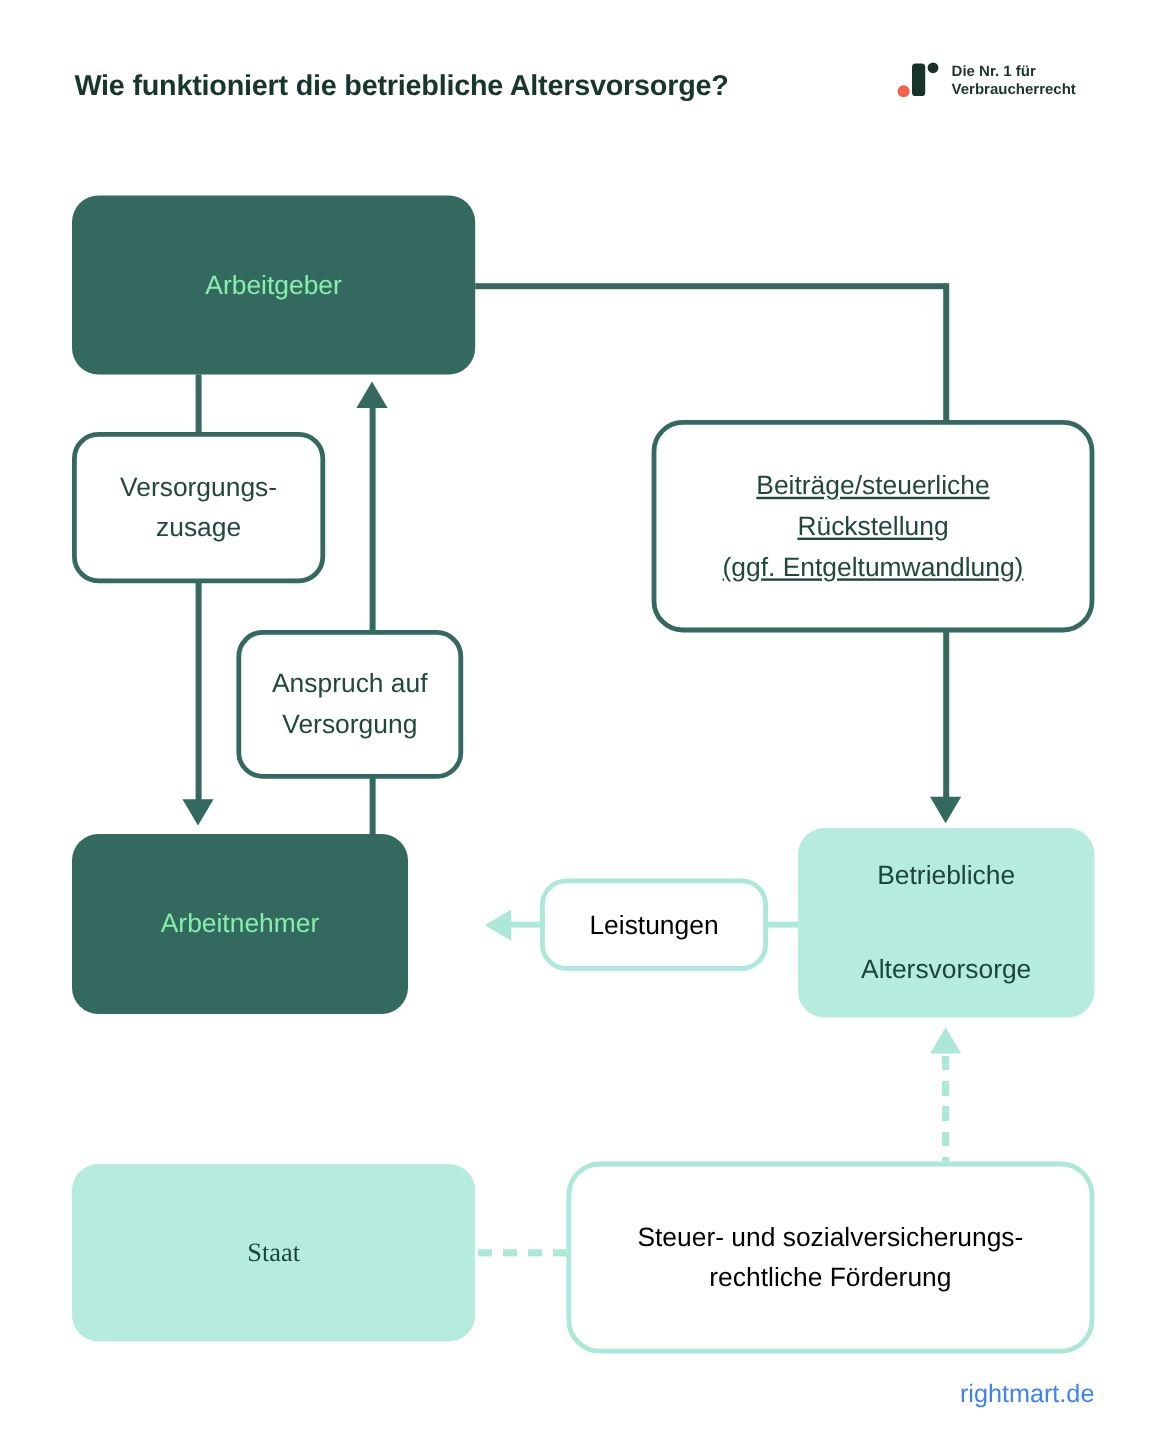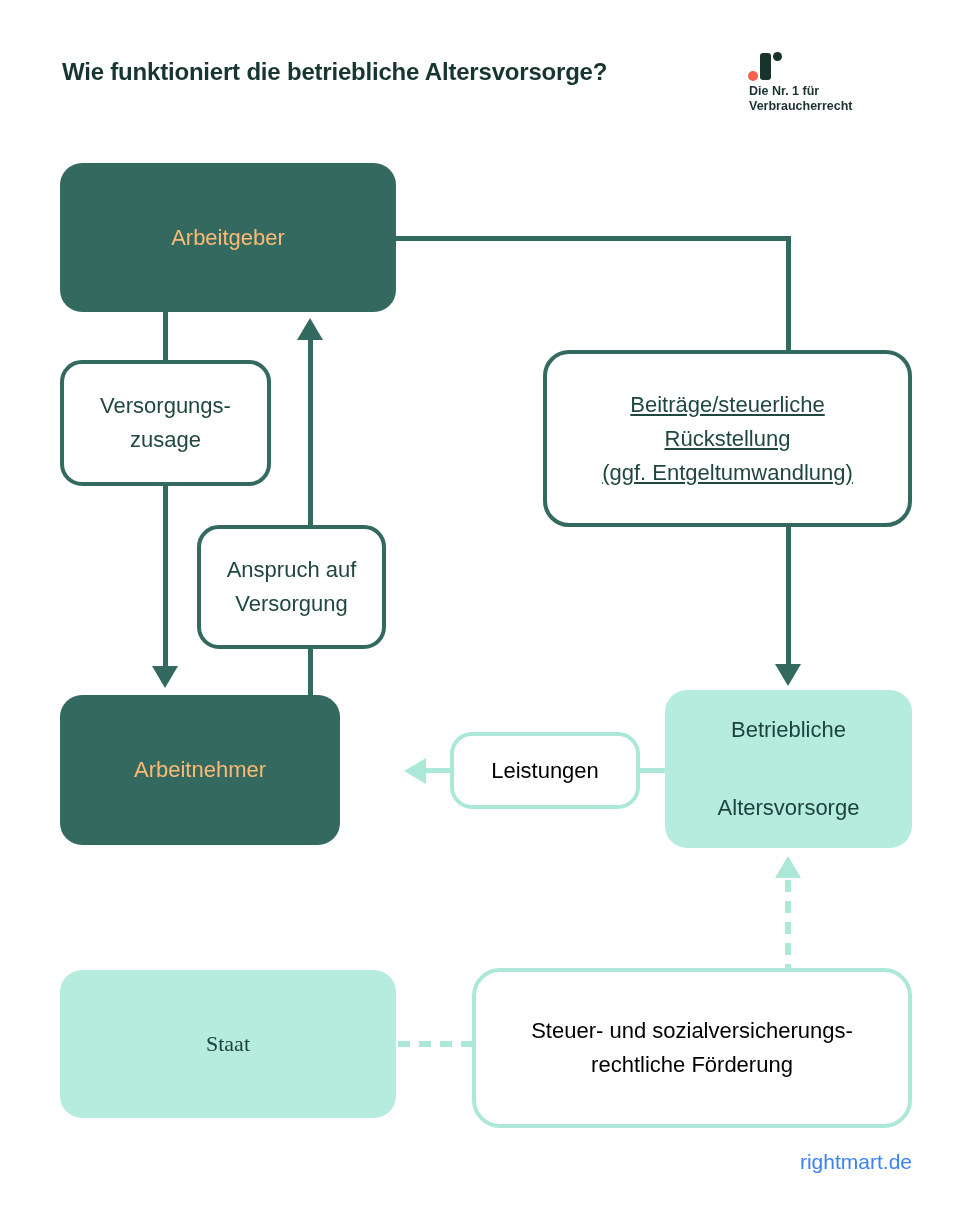--- a/index.html
+++ b/index.html
@@ -2,30 +2,30 @@
 <html><head>
 <meta charset="utf-8">
 <style>
   html,body{margin:0;padding:0;background:#ffffff;}
   body{font-family:"Liberation Sans", sans-serif;}
   .canvas{position:relative;width:965px;height:1212px;background:#ffffff;overflow:hidden;}
 
   .page-title{position:absolute;left:62px;top:58px;font-size:24px;font-weight:bold;color:#17362F;letter-spacing:-0.2px;}
 
   
-  .logo{position:absolute;left:745px;top:50px;display:flex;align-items:flex-start;flex-direction:column;}
+  .logo{position:absolute;left:745px;top:50px;display:flex;align-items:flex-start;}
   .logo-mark{position:relative;width:44px;height:32px;}
   .logo-bar{position:absolute;left:15px;top:3px;width:11px;height:27px;background:#16332C;border-radius:3px;}
   .logo-dot-dark{position:absolute;left:28px;top:2px;width:9px;height:9px;background:#16332C;border-radius:50%;}
   .logo-dot-coral{position:absolute;left:3px;top:21px;width:10px;height:10px;background:#F4604F;border-radius:50%;}
   .logo-text{margin-left:4px;font-size:12.5px;font-weight:bold;color:#1C342E;line-height:14.5px;padding-top:2px;}
 
   
   .node{position:absolute;display:flex;flex-direction:column;align-items:center;justify-content:center;text-align:center;z-index:2;box-sizing:border-box;font-size:22px;line-height:34px;}
-  .solid-dark{background:#33695F;color:#fdba74;border-radius:22px;}
+  .solid-dark{background:#33695F;color:#86efac;border-radius:22px;}
   .outline-dark{background:#ffffff;color:#20473F;border:4px solid #33695F;border-radius:22px;align-items:center;}
   .solid-mint{background:#B6ECDD;color:#1C443D;border-radius:22px;}
   .outline-mint{background:#ffffff;color:#000000;border:4px solid #ACE8D7;border-radius:24px;}
 
   
   .line{position:absolute;background:#33695F;z-index:1;}
   .mint{background:#ACE8D7;}
   .arrow{position:absolute;width:0;height:0;z-index:1;}
   .arrow-down-dark{border-left:13px solid transparent;border-right:13px solid transparent;border-top:22px solid #33695F;}
   .arrow-up-dark{border-left:13px solid transparent;border-right:13px solid transparent;border-bottom:22px solid #33695F;}

